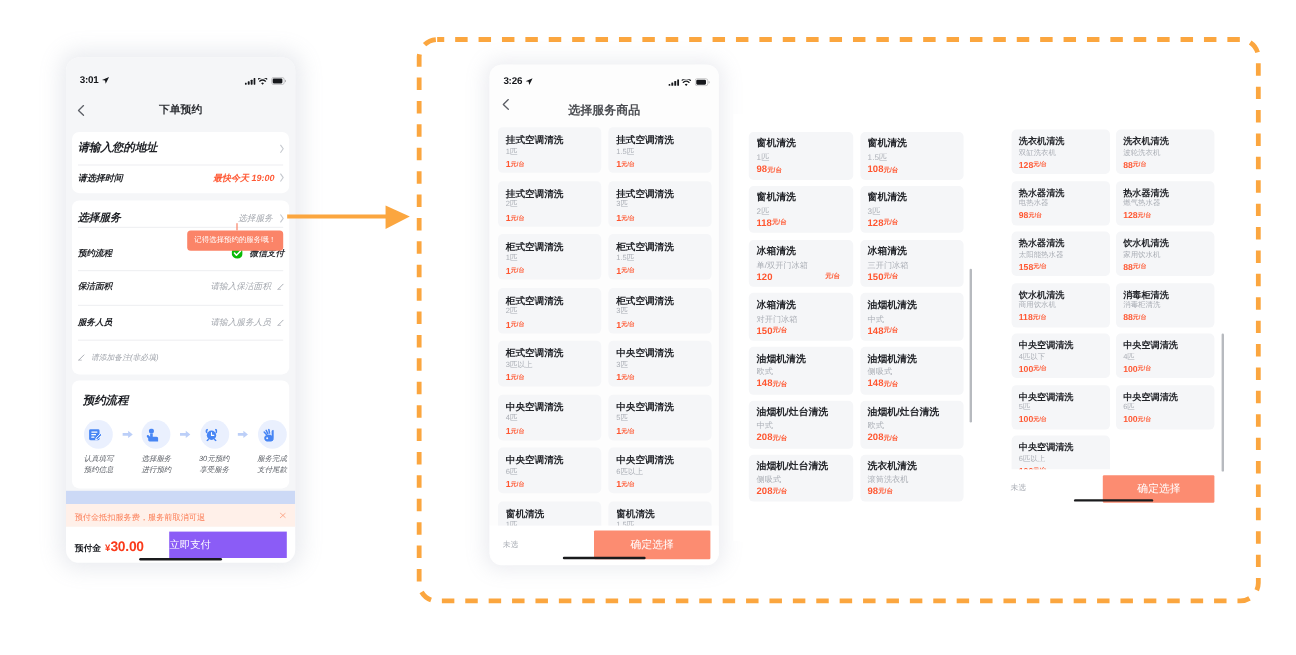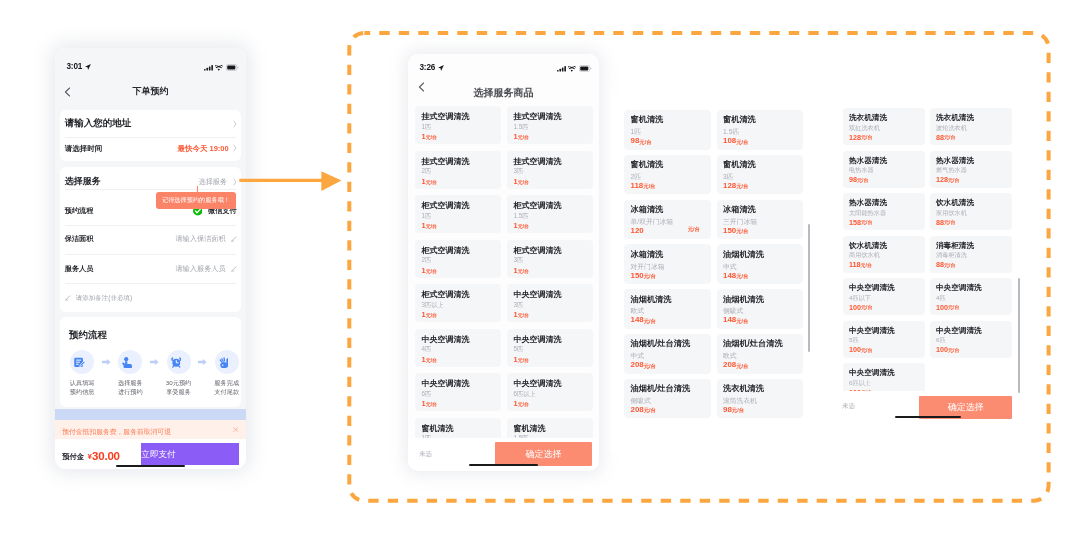--- a/index.html
+++ b/index.html
@@ -16,21 +16,21 @@
   background:#fdfdfd;border-radius:10px;overflow:hidden;}
 .shadow1{position:absolute;left:55px;top:48px;width:191px;height:421px;border-radius:11px;
   box-shadow:0 0 18px 5px rgba(140,150,170,.19);}
 .shadow2{position:absolute;left:408px;top:54px;width:191px;height:417px;border-radius:10px;
   box-shadow:0 0 16px 4px rgba(140,150,170,.17);}
 .statusbar{position:absolute;left:0;right:0;display:flex;align-items:center;}
 .sb-time{font-weight:bold;color:#14161a;}
 .sb-right{display:flex;align-items:flex-end;gap:2.5px;margin-left:auto;}
 .nav-title{position:absolute;font-weight:bold;color:#2a2c31;
   left:0;right:0;text-align:center;}
-.card{position:absolute;background:#fff;border-radius:6px;}
+.card{position:absolute;background:#fff;border-radius:6px;font-style:italic;}
 .row{position:absolute;left:0;right:0;display:flex;align-items:center;
   justify-content:space-between;}
 .row-lbl{font-weight:bold;color:#1f2126;}
 .row-val{color:#a2a6ad;}
 .row-val.hot{color:#ff5a36;font-weight:bold;}
 .sep{position:absolute;height:1px;background:#f0f1f3;}
 .pcard{position:absolute;background:#f5f6f8;border-radius:4px;overflow:hidden;}
 .pname{font-weight:bold;color:#23252a;white-space:nowrap;line-height:1;}
 .pspec{color:#abafb6;white-space:nowrap;line-height:1;}
 .pprice{color:#ff5630;font-weight:bold;white-space:nowrap;line-height:1;}
@@ -480,21 +480,21 @@
         <div class="pname" style="position:absolute;left:6.5px;top:6.4px;font-size:8.2px;">窗机清洗</div>
         <div class="pspec" style="position:absolute;left:6.5px;top:19.2px;font-size:6.8px;">3匹</div>
         <div style="position:absolute;left:6.5px;top:27.3px;display:flex;align-items:flex-end;">
           <span class="pprice" style="font-size:7.9px;">128</span>
           <span class="pprice u" style="font-size:5.4px;padding-bottom:.3px;">元/台</span>
         </div>
       </div>
 <div class="pcard" style="left:13.0px;top:104.6px;width:86.5px;height:39.5px;">
         <div class="pname" style="position:absolute;left:6.5px;top:6.4px;font-size:8.2px;">冰箱清洗</div>
         <div class="pspec" style="position:absolute;left:6.5px;top:19.2px;font-size:6.8px;">单/双开门冰箱</div>
-        <div style="position:absolute;left:6.5px;top:27.3px;display:flex;align-items:flex-start;gap:44px;">
+        <div style="position:absolute;left:6.5px;top:27.3px;display:flex;align-items:flex-end;gap:44px;">
           <span class="pprice" style="font-size:7.9px;">120</span>
           <span class="pprice u" style="font-size:5.4px;padding-bottom:.3px;">元/台</span>
         </div>
       </div>
 <div class="pcard" style="left:105.5px;top:104.6px;width:86.5px;height:39.5px;">
         <div class="pname" style="position:absolute;left:6.5px;top:6.4px;font-size:8.2px;">冰箱清洗</div>
         <div class="pspec" style="position:absolute;left:6.5px;top:19.2px;font-size:6.8px;">三开门冰箱</div>
         <div style="position:absolute;left:6.5px;top:27.3px;display:flex;align-items:flex-end;">
           <span class="pprice" style="font-size:7.9px;">150</span>
           <span class="pprice u" style="font-size:5.4px;padding-bottom:.3px;">元/台</span>

